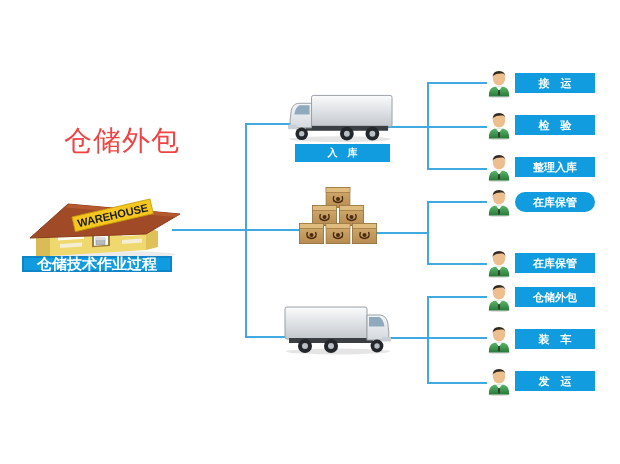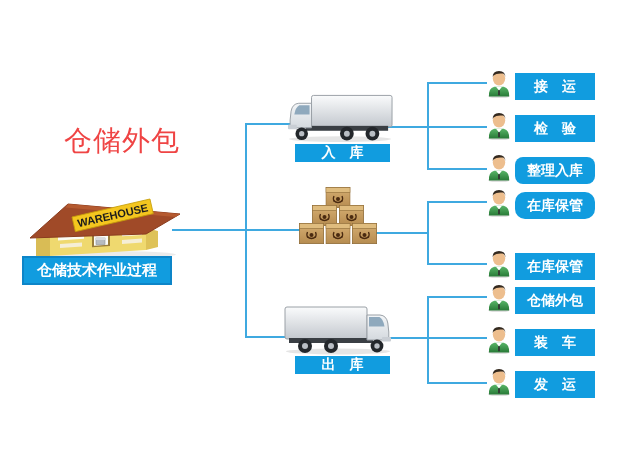--- a/index.html
+++ b/index.html
@@ -7,23 +7,23 @@
     position:relative;width:620px;height:464px;background:#ffffff;overflow:hidden;
     font-family:"Liberation Sans","DejaVu Sans",sans-serif;
   }
   .hline{position:absolute;height:2px;background:#3fa9e0;}
   .vline{position:absolute;width:2px;background:#3fa9e0;}
   .blabel{
     position:absolute;background:#119cdf;color:#ffffff;font-weight:bold;
     display:flex;align-items:center;justify-content:center;box-sizing:border-box;
     white-space:nowrap;
   }
-  .stage-label{left:295px;width:95px;height:18px;font-size:14px;}
-  .task-label{left:515px;width:80px;height:27px;font-size:14px;}
-  .caption-label{left:22px;top:256px;width:150px;height:29px;font-size:15px;border:2px solid #0d85c8;}
+  .stage-label{left:295px;width:95px;height:18px;font-size:10px;}
+  .task-label{left:515px;width:80px;height:20px;font-size:11px;}
+  .caption-label{left:22px;top:256px;width:150px;height:16px;font-size:15px;border:2px solid #0d85c8;}
   .title{position:absolute;left:64px;top:122px;font-size:28px;color:#ef4444;letter-spacing:1px;}
   .person{position:absolute;left:486px;width:26px;height:30px;}
   .stage-art{position:absolute;}
 </style>
 </head>
 <body>
 
 <div id="canvas">
 
   <svg width="0" height="0" style="position:absolute" aria-hidden="true">
@@ -135,36 +135,35 @@
     <use href="#carton" x="0" y="36" width="25" height="21"></use>
     <use href="#carton" x="26.5" y="36" width="25" height="21"></use>
     <use href="#carton" x="53" y="36" width="25" height="21"></use>
   </svg>
 
   <svg class="stage-art" style="left:283px;top:304px;" width="110" height="52" viewBox="0 0 110 52">
     <g transform="translate(110,0) scale(-1,1)">
         <use href="#truckSym"></use>
       </g>
   </svg>
-  <div class="blabel stage-label" style="top:356px;">出　库</div>
 
   <svg class="person" style="top:68px;" viewBox="0 0 26 30">
       <use href="#personSym"></use>
     </svg>
   <div class="blabel task-label" style="top:73px;">接　运</div>
 
   <svg class="person" style="top:110px;" viewBox="0 0 26 30">
       <use href="#personSym"></use>
     </svg>
   <div class="blabel task-label" style="top:115px;">检　验</div>
 
   <svg class="person" style="top:152px;" viewBox="0 0 26 30">
       <use href="#personSym"></use>
     </svg>
-  <div class="blabel task-label" style="top:157px;border-radius:8px;">整理入库</div>
+  <div class="blabel task-label" style="top:157px;">整理入库</div>
 
   <svg class="person" style="top:187px;" viewBox="0 0 26 30">
       <use href="#personSym"></use>
     </svg>
   <div class="blabel task-label" style="top:192px;border-radius:10px;">在库保管</div>
 
   <svg class="person" style="top:248px;" viewBox="0 0 26 30">
       <use href="#personSym"></use>
     </svg>
   <div class="blabel task-label" style="top:253px;">在库保管</div>

